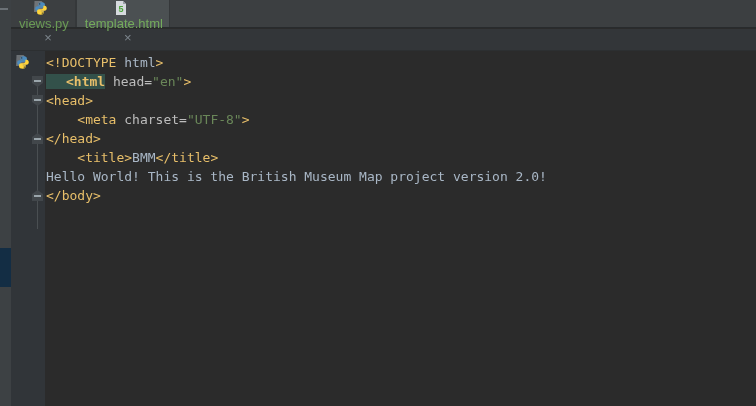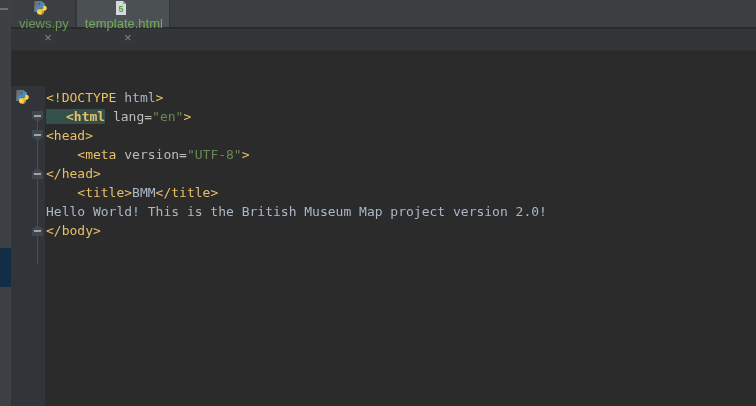--- a/index.html
+++ b/index.html
@@ -25,21 +25,21 @@
   .ticon svg { width:16px; height:16px; display:block; }
   .tlabel { font-size:13px; color:var(--tab_text,#6a9a55); }
   .tab.active .tlabel { color:var(--tab_text_active,#74ab5c); }
   .tclose { margin-left:8px; color:#7d868d; font-size:13px; line-height:13px; }
 
   
   .crumb-band { position:absolute; left:11px; right:0; top:29px; height:22px;
                 background:var(--band_bg,#333639); border-bottom:1px solid #2c2f31; z-index:1; }
 
   
-  .editor { position:absolute; left:11px; right:0; top:51px; bottom:0; background:var(--editor_bg,#2b2b2b);margin-top:35px; }
+  .editor { position:absolute; left:11px; right:0; top:51px; bottom:0; background:var(--editor_bg,#2b2b2b); }
   .gutter-bg { position:absolute; left:0; top:0; bottom:0; width:34px; background:var(--gutter_bg,#313539); }
   .fold-guide { position:absolute; left:26px; top:32px; height:146px; width:1px; background:#4a4f52; }
   .lines { position:relative; padding-top:2px; }
   .line { display:flex; height:19px; line-height:19px; }
   .gcell { position:relative; width:35px; flex:0 0 35px; }
   .gicon { position:absolute; left:4px; top:1px; width:16px; height:16px; }
   .gicon svg { width:16px; height:16px; display:block; }
   .fold { position:absolute; left:21px; top:4px; width:11px; height:11px; background:#42474b; }
   .fold.start { clip-path:polygon(0 0,100% 0,100% 64%,50% 100%,0 64%); }
   .fold.end   { clip-path:polygon(50% 0,100% 36%,100% 100%,0 100%,0 36%); }
@@ -109,31 +109,31 @@
                 <circle fill="#2b2b2b" cx="9.3" cy="13.1" r=".7"></circle>
               </svg>
             </span>
           </div>
           <div class="ctext"><span class="tk-tag">&lt;!DOCTYPE </span><span class="tk-plain">html</span><span class="tk-tag">&gt;</span></div>
         </div>
         <div class="line">
           <div class="gcell">
             <span class="fold start"></span>
           </div>
-          <div class="ctext"><span class="tk-tag hl b">&lt;html</span><span class="tk-plain"> </span><span class="tk-attr">lang</span><span class="tk-attr">=</span><span class="tk-value">"en"</span><span class="tk-tag">&gt;</span></div>
+          <div class="ctext"><span class="tk-tag hl b">&lt;html</span><span class="tk-plain"> </span><span class="tk-attr">head</span><span class="tk-attr">=</span><span class="tk-value">"en"</span><span class="tk-tag">&gt;</span></div>
         </div>
         <div class="line">
           <div class="gcell">
             <span class="fold start"></span>
           </div>
           <div class="ctext"><span class="tk-tag">&lt;head&gt;</span></div>
         </div>
         <div class="line">
           <div class="gcell"></div>
-          <div class="ctext"><span class="tk-plain">    </span><span class="tk-tag">&lt;meta </span><span class="tk-attr">version</span><span class="tk-attr">=</span><span class="tk-value">"UTF-8"</span><span class="tk-tag">&gt;</span></div>
+          <div class="ctext"><span class="tk-plain">    </span><span class="tk-tag">&lt;meta </span><span class="tk-attr">charset</span><span class="tk-attr">=</span><span class="tk-value">"UTF-8"</span><span class="tk-tag">&gt;</span></div>
         </div>
         <div class="line">
           <div class="gcell">
             <span class="fold end"></span>
           </div>
           <div class="ctext"><span class="tk-tag">&lt;/head&gt;</span></div>
         </div>
         <div class="line">
           <div class="gcell"></div>
           <div class="ctext"><span class="tk-plain">    </span><span class="tk-tag">&lt;title&gt;</span><span class="tk-plain">BMM</span><span class="tk-tag">&lt;/title&gt;</span></div>

